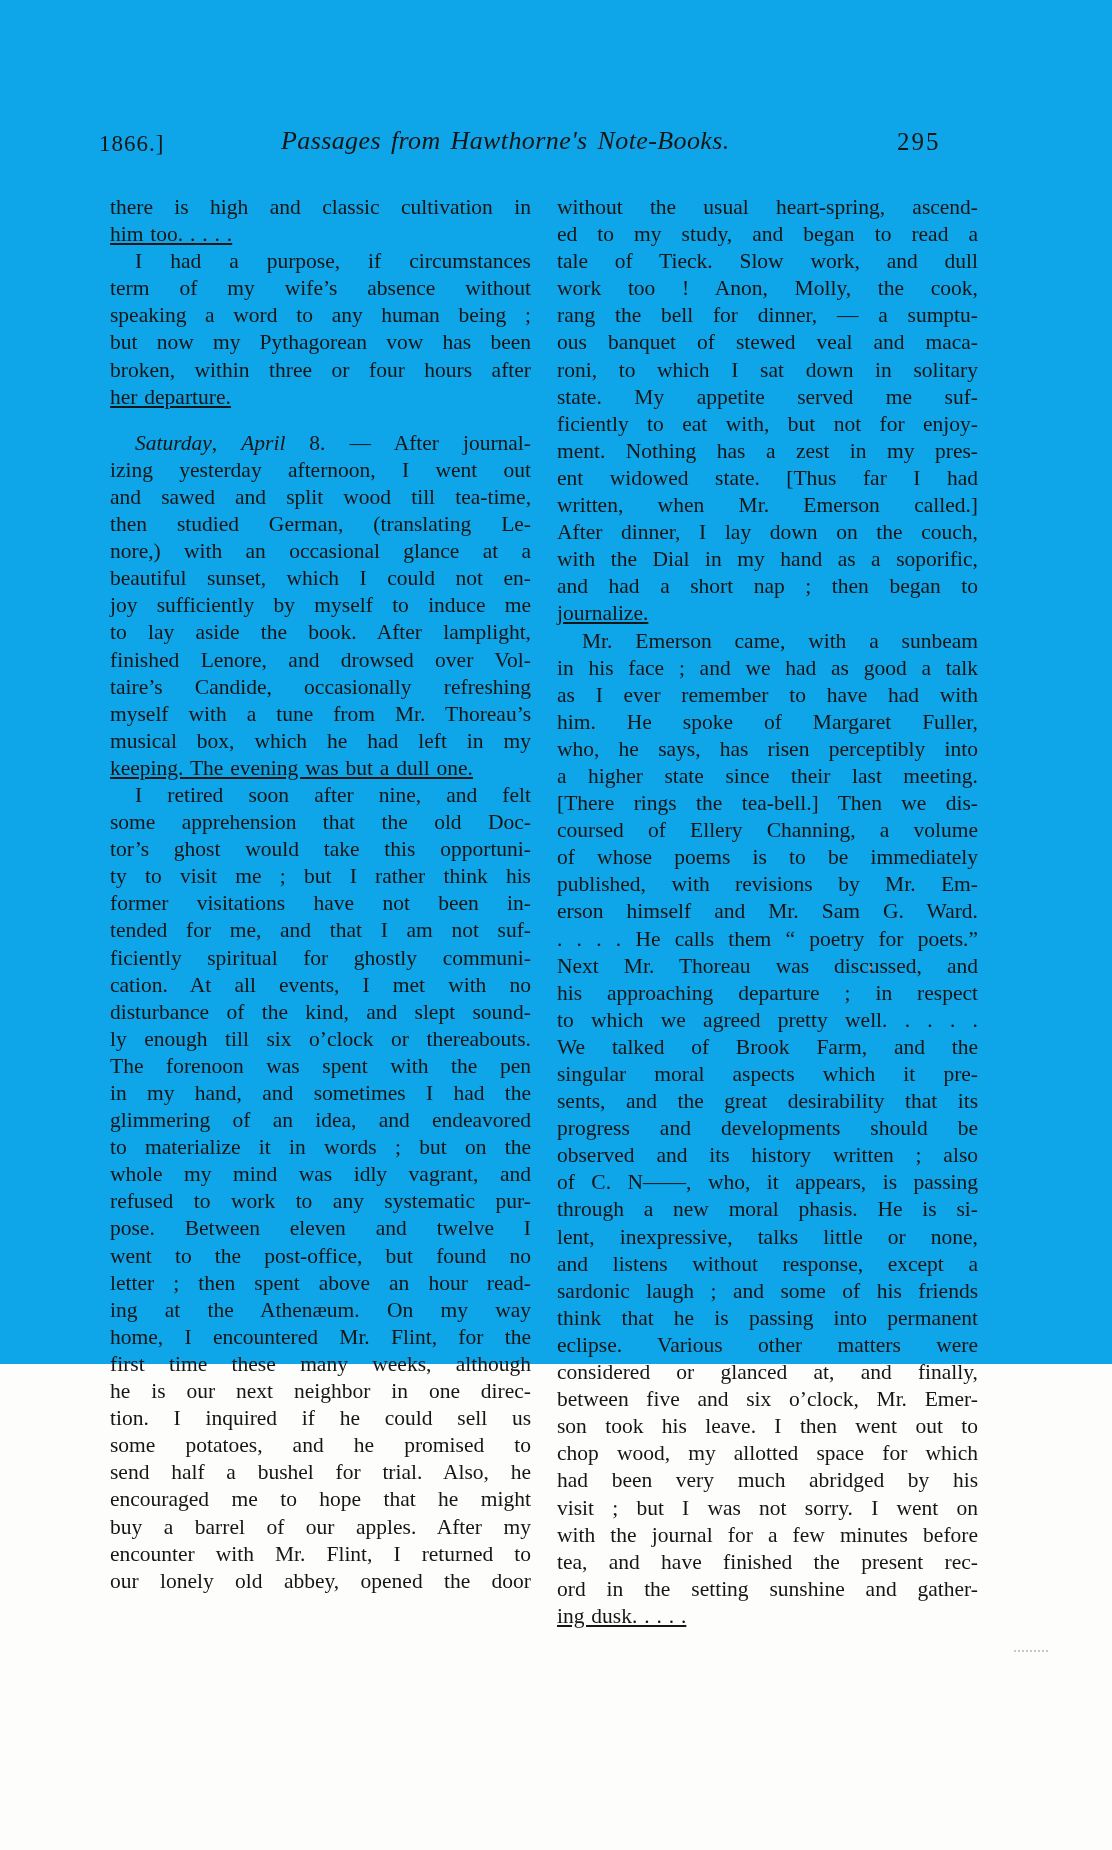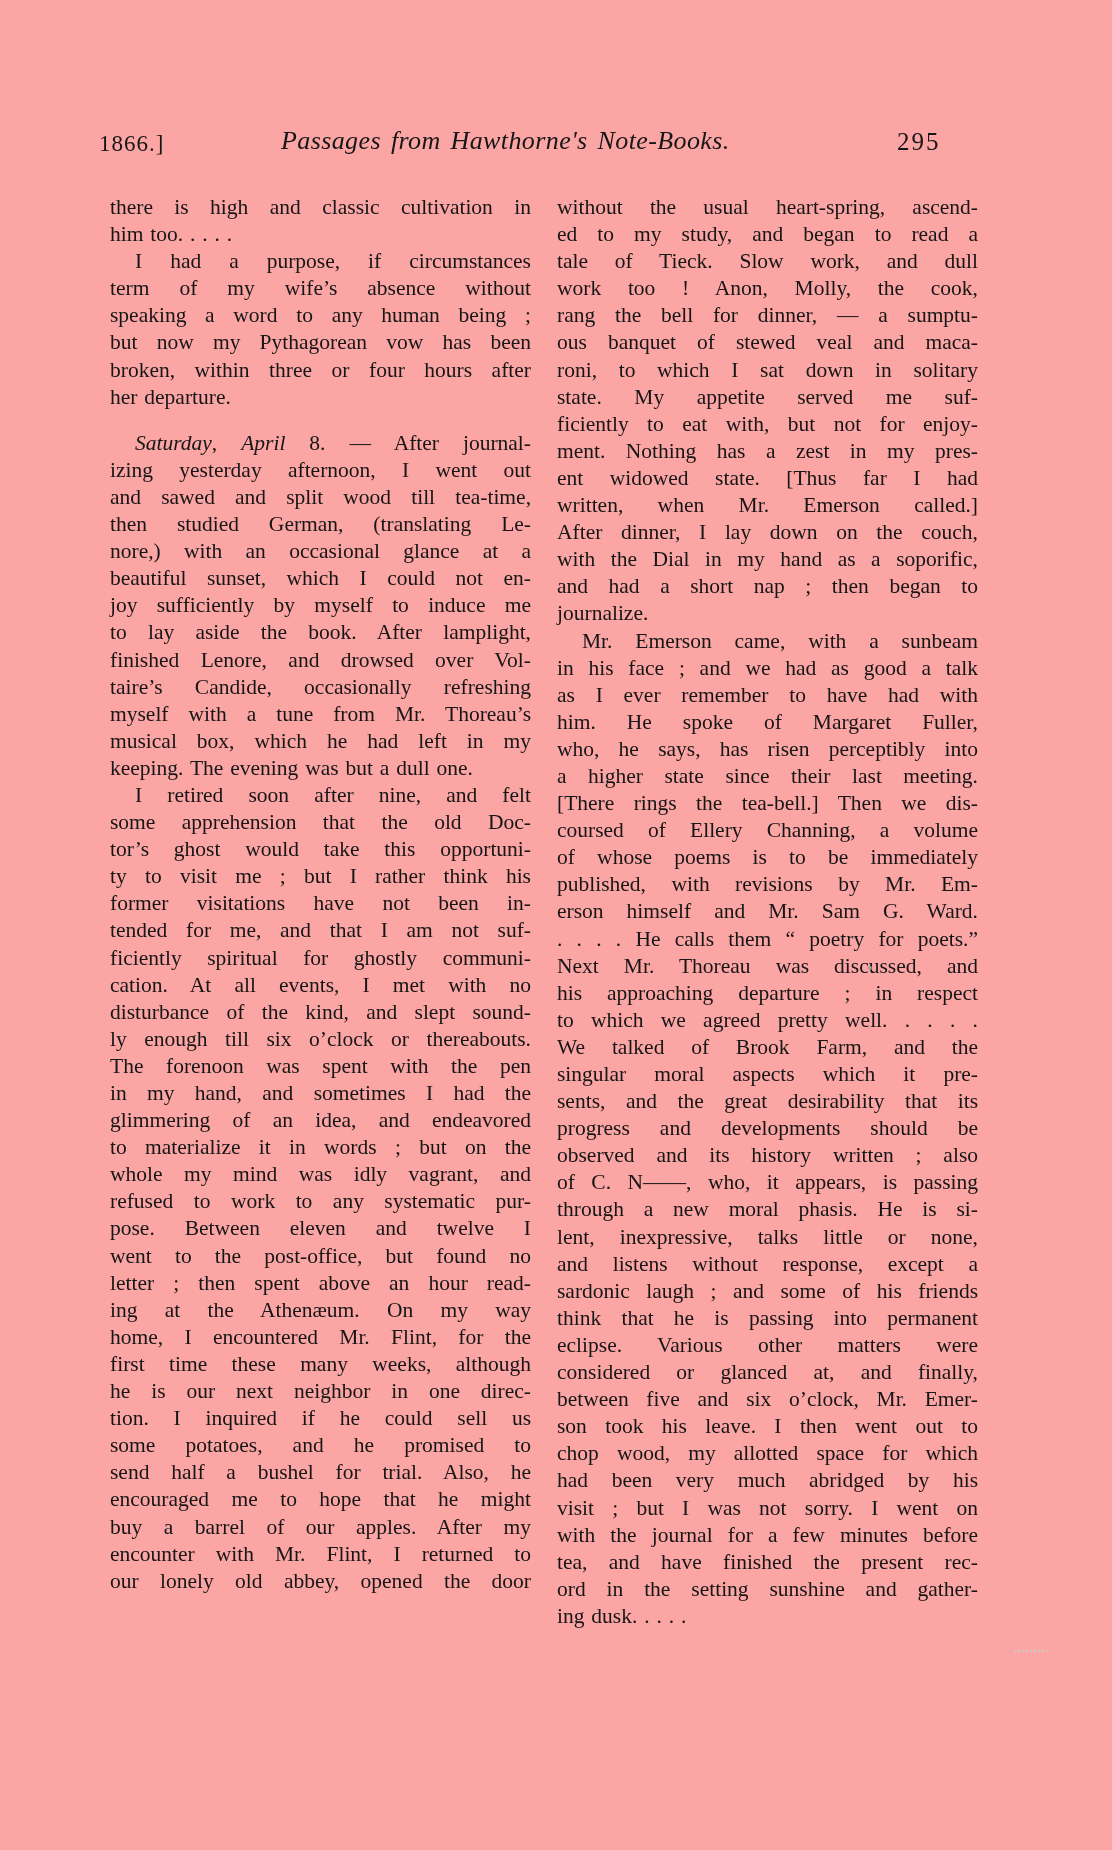--- a/index.html
+++ b/index.html
@@ -6,22 +6,22 @@
     margin: 0;
     padding: 0;
     width: 1112px;
     height: 1850px;
     background: #fdfdfc;
     overflow: hidden;
   }
   #page {
     position: relative;
     width: 1112px;
-    height: 1850px;
-    background: #fca5a5;
+    height: 1364px;
+    background: #0ea5e9;
     color: #161616;
     font-family: "Liberation Serif", "DejaVu Serif", serif;
   }
   
   .running-head-year {
     position: absolute;
     left: 99px;
     top: 131px;
     font-size: 23px;
     letter-spacing: 1px;
@@ -54,20 +54,21 @@
   }
   #col-left  { left: 110px; }
   #col-right { left: 557px; }
   .line {
     text-align: justify;
     text-align-last: justify;
     white-space: normal;
   }
   .line.end {
     text-align-last: left;
+    text-decoration: underline;
   }
   .line.indent { text-indent: 25px; }
   .line.gap    { margin-top: 19px; }
   .it { font-style: italic; }
   
   .speck {
     position: absolute;
     background: #9a9a96;
     border-radius: 50%;
   }

